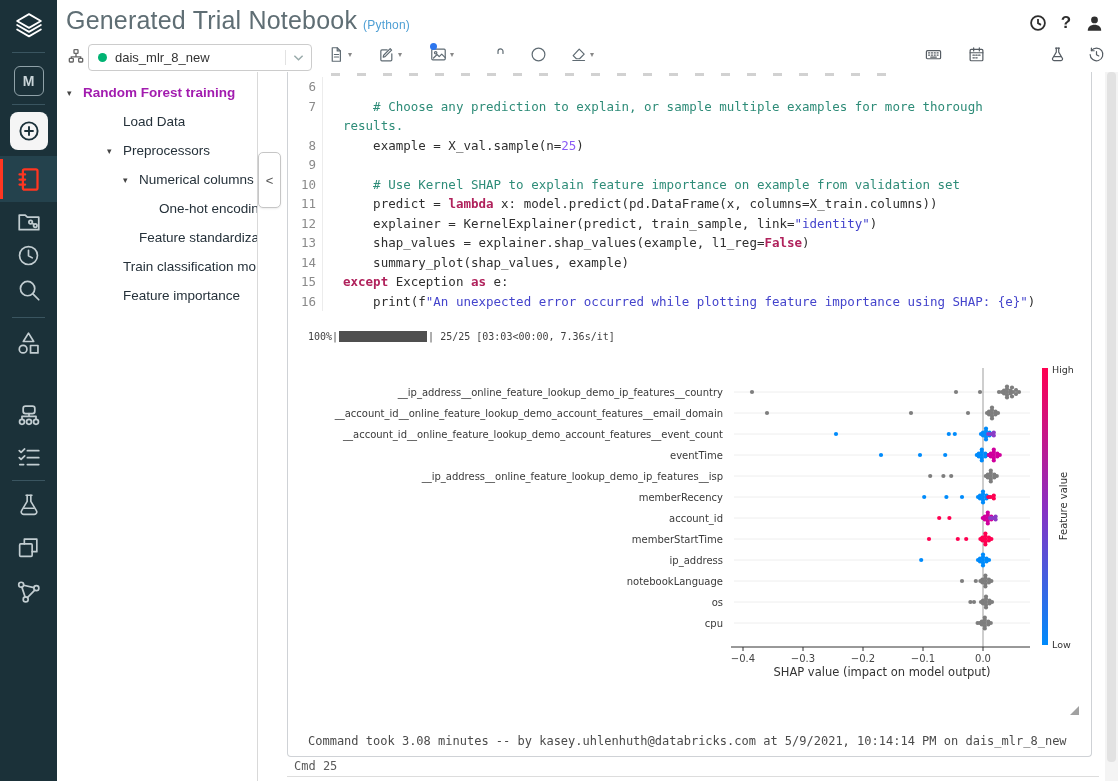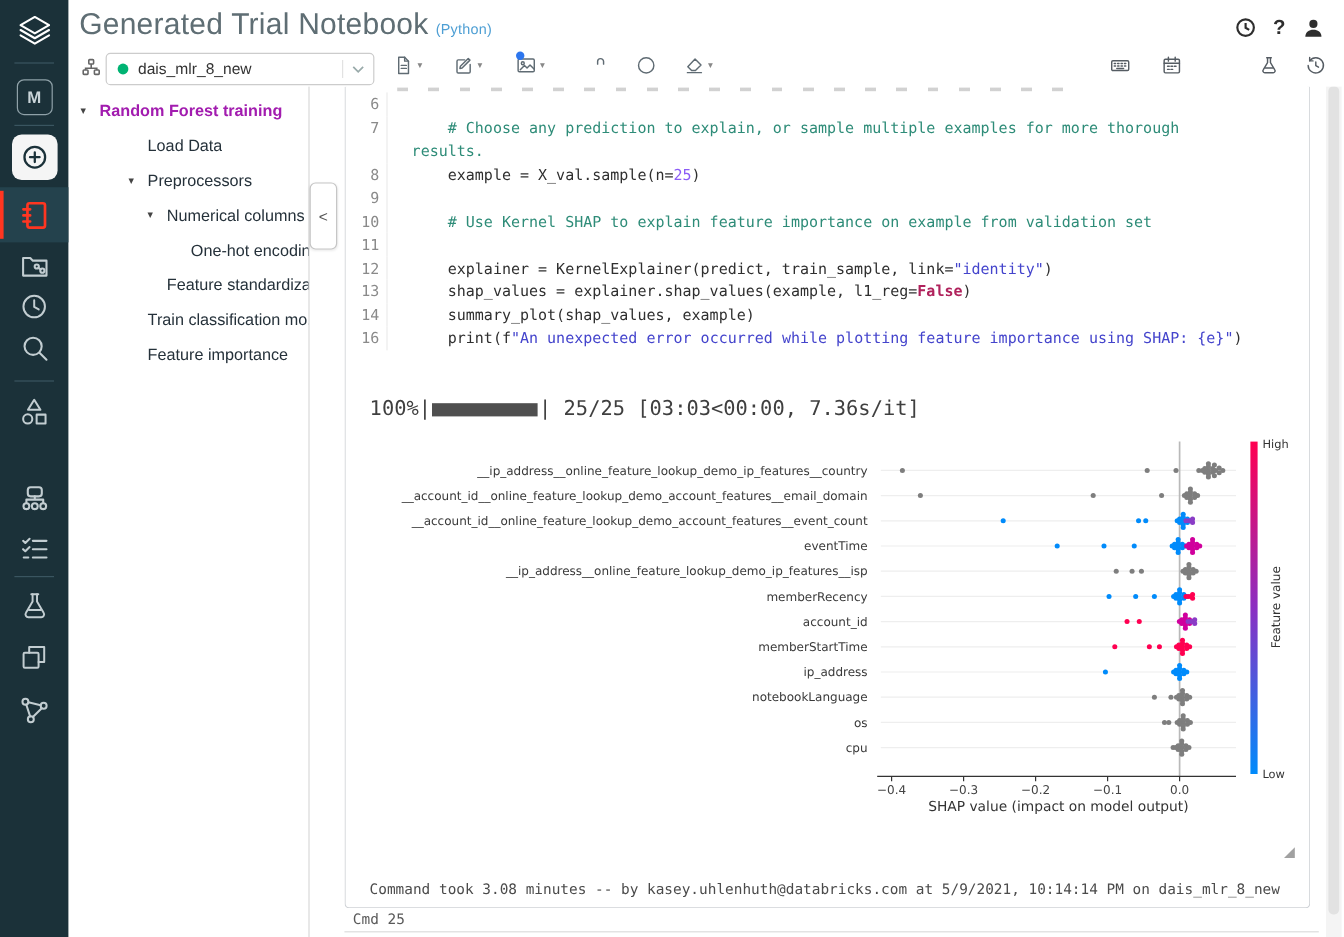--- a/index.html
+++ b/index.html
@@ -45,21 +45,21 @@
   #clipped-line{position:absolute;left:43px;top:1px;width:565px;height:3px;opacity:.65;
         background:repeating-linear-gradient(90deg,#b9b9b9 0 9px,transparent 9px 26px);}
   #code-area{position:absolute;left:0;top:5px;width:100%;
         font-family:"DejaVu Sans Mono","Liberation Mono",monospace;font-size:12.5px;line-height:19.5px;}
   .code-row{display:flex;}
   .ln{width:28px;flex:none;text-align:right;color:#8a8a8a;padding-right:6px;border-right:1px solid #ececec;}
   .ct{width:702px;margin-left:20px;white-space:pre-wrap;word-break:normal;color:#2f2f2f;}
   .c-p{color:#2f2f2f;} .c-com{color:#2e8c78;} .c-kw{color:#b0225c;font-weight:bold;}
   .c-str{color:#4444cc;} .c-num{color:#8b5cf6;}
   #progress{position:absolute;left:20px;top:259px;font-family:"DejaVu Sans Mono","Liberation Mono",monospace;
-        font-size:17px;color:#3f3f3f;display:flex;align-items:center;}
+        font-size:10px;color:#3f3f3f;display:flex;align-items:center;}
   #progress-fill{display:inline-block;width:88px;height:11px;background:#4f4f4f;margin:0 1px;}
   #shap-plot{position:absolute;left:13px;top:288px;}
   #cell-footer{position:absolute;left:20px;top:662px;font-family:"DejaVu Sans Mono","Liberation Mono",monospace;
         font-size:12px;color:#4b4b4b;white-space:nowrap;}
   #resize-handle{position:absolute;right:12px;top:634px;width:0;height:0;
         border-left:9px solid transparent;border-bottom:9px solid #8a8a8a;opacity:.8;}
   #cmd-label{position:absolute;left:294px;top:759px;font-family:"DejaVu Sans Mono","Liberation Mono",monospace;
         font-size:12px;color:#5a5a5a;}
   #next-cell-line{position:absolute;left:287px;top:776px;width:812px;height:1px;background:#ddd;}
   #scrollbar{position:absolute;right:2px;top:72px;width:13px;height:709px;background:#f4f4f4;}
@@ -353,32 +353,37 @@
       <div class="code-row">
         <span class="ln">9</span>
         <span class="ct">&nbsp;</span>
       </div>
       <div class="code-row">
         <span class="ln">10</span>
         <span class="ct"><span class="c-com">    # Use Kernel SHAP to explain feature importance on example from validation set</span></span>
       </div>
       <div class="code-row">
         <span class="ln">11</span>
+        <span class="ct"><span class="c-p">    predict = </span><span class="c-kw">lambda</span><span class="c-p"> x: model.predict(pd.DataFrame(x, columns=X_train.columns))</span></span>
       </div>
       <div class="code-row">
         <span class="ln">12</span>
         <span class="ct"><span class="c-p">    explainer = KernelExplainer(predict, train_sample, link=</span><span class="c-str">"identity"</span><span class="c-p">)</span></span>
       </div>
       <div class="code-row">
         <span class="ln">13</span>
         <span class="ct"><span class="c-p">    shap_values = explainer.shap_values(example, l1_reg=</span><span class="c-kw">False</span><span class="c-p">)</span></span>
       </div>
       <div class="code-row">
         <span class="ln">14</span>
         <span class="ct"><span class="c-p">    summary_plot(shap_values, example)</span></span>
+      </div>
+      <div class="code-row">
+        <span class="ln">15</span>
+        <span class="ct"><span class="c-kw">except</span><span class="c-p"> Exception </span><span class="c-kw">as</span><span class="c-p"> e:</span></span>
       </div>
       <div class="code-row">
         <span class="ln">16</span>
         <span class="ct"><span class="c-p">    print(f</span><span class="c-str">"An unexpected error occurred while plotting feature importance using SHAP: {e}"</span><span class="c-p">)</span></span>
       </div>
     </div>
   <div id="progress">
     <span>100%|</span>
       <span id="progress-fill"></span>
       <span>| 25/25 [03:03&lt;00:00,  7.36s/it]</span>

